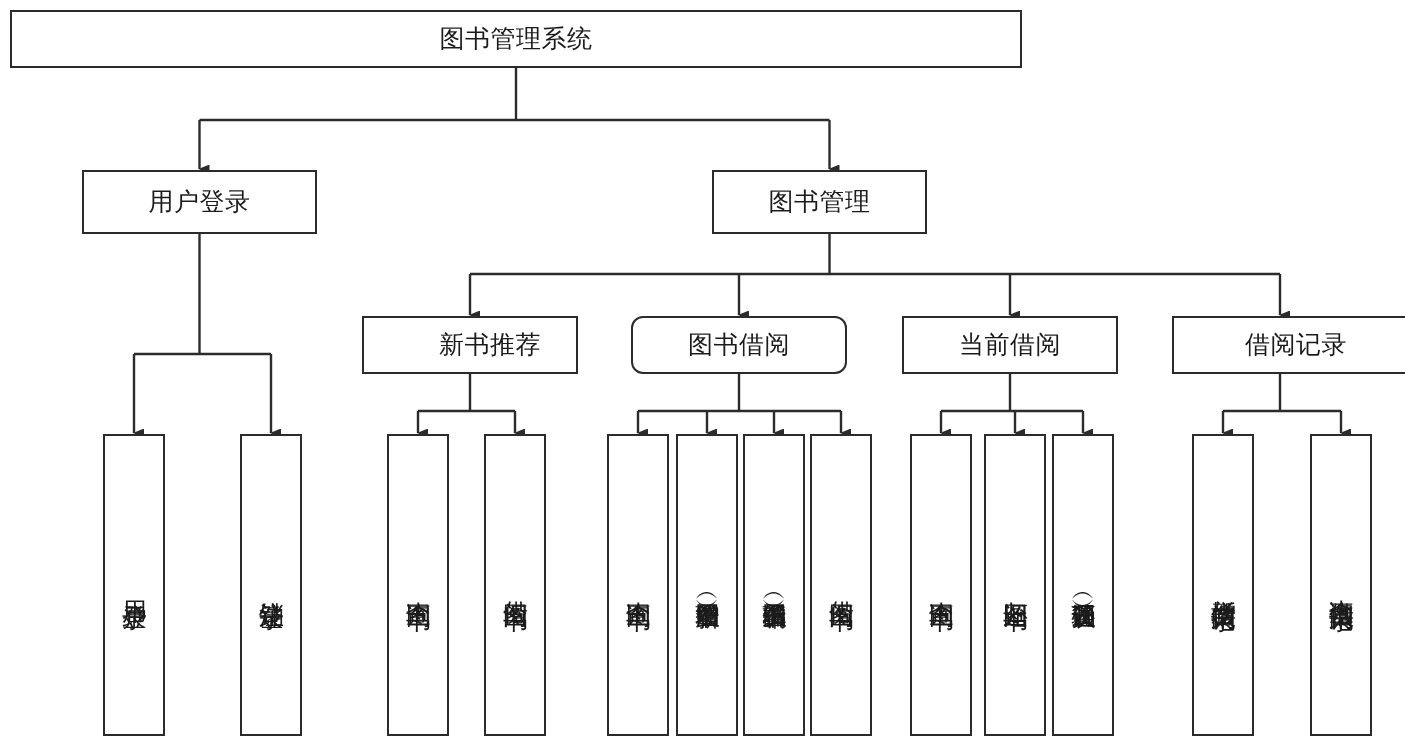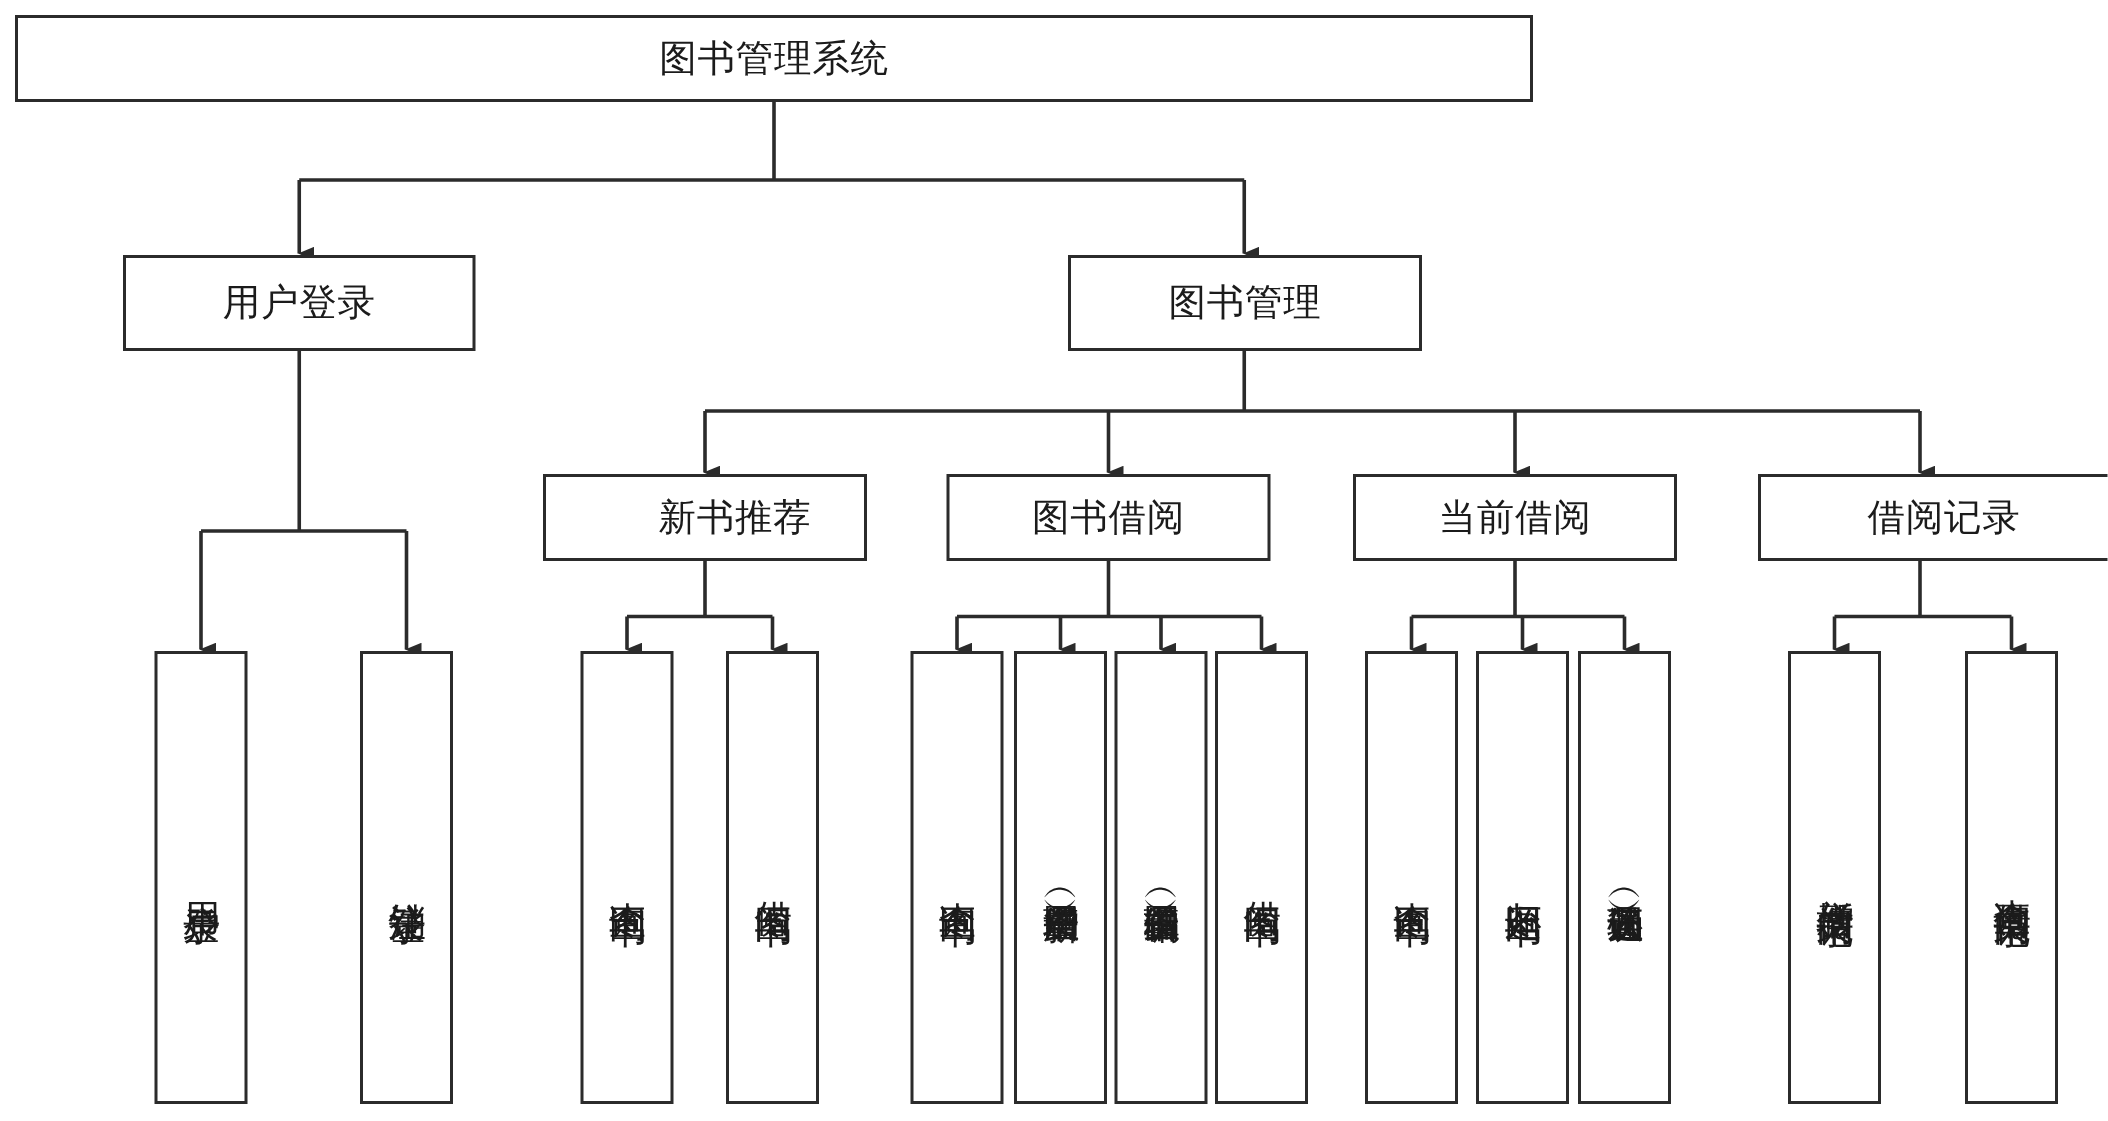--- a/index.html
+++ b/index.html
@@ -114,27 +114,27 @@
       </g>
   </svg>
 
   <div id="node-layer">
       <div class="node-box" style="left: 10px; top: 10px; width: 1012px; height: 58px; border-color: rgb(43, 43, 43); background: rgb(255, 255, 255);">
         <span class="node-label-h" style="color: rgb(27, 27, 27);">图书管理系统</span>
       </div>
       <div class="node-box" style="left: 82px; top: 170px; width: 235px; height: 64px; border-color: rgb(43, 43, 43); background: rgb(255, 255, 255);">
         <span class="node-label-h" style="color: rgb(27, 27, 27);">用户登录</span>
       </div>
-      <div class="node-box" style="left: 712px; top: 170px; width: 236px; height: 64px; border-color: rgb(43, 43, 43); background: rgb(255, 255, 255);">
+      <div class="node-box" style="left: 712px; top: 170px; width: 215px; height: 64px; border-color: rgb(43, 43, 43); background: rgb(255, 255, 255);">
         <span class="node-label-h" style="color: rgb(27, 27, 27);">图书管理</span>
       </div>
       <div class="node-box" style="left: 362px; top: 316px; width: 216px; height: 58px; border-color: rgb(43, 43, 43); background: rgb(255, 255, 255);">
         <span class="node-label-h" style="color: rgb(27, 27, 27); margin-left: 40px;">新书推荐</span>
       </div>
-      <div class="node-box" style="left: 631px; top: 316px; width: 216px; height: 58px; border-color: rgb(43, 43, 43); background: rgb(255, 255, 255);">
+      <div class="node-box" style="left: 631px; top: 316px; width: 216px; height: 58px; border-color: rgb(43, 43, 43); background: rgb(255, 255, 255); border-radius: 12px;">
         <span class="node-label-h" style="color: rgb(27, 27, 27);">图书借阅</span>
       </div>
       <div class="node-box" style="left: 902px; top: 316px; width: 216px; height: 58px; border-color: rgb(43, 43, 43); background: rgb(255, 255, 255);">
         <span class="node-label-h" style="color: rgb(27, 27, 27);">当前借阅</span>
       </div>
       <div class="node-box" style="left: 1172px; top: 316px; width: 248px; height: 58px; border-color: rgb(43, 43, 43); background: rgb(255, 255, 255);">
         <span class="node-label-h" style="color: rgb(27, 27, 27);">借阅记录</span>
       </div>
       <div class="node-box" style="left: 103px; top: 434px; width: 62px; height: 302px; border-color: rgb(43, 43, 43); background: rgb(255, 255, 255);">
         <span class="node-label-v" style="color: rgb(27, 27, 27);">用户登录</span>

